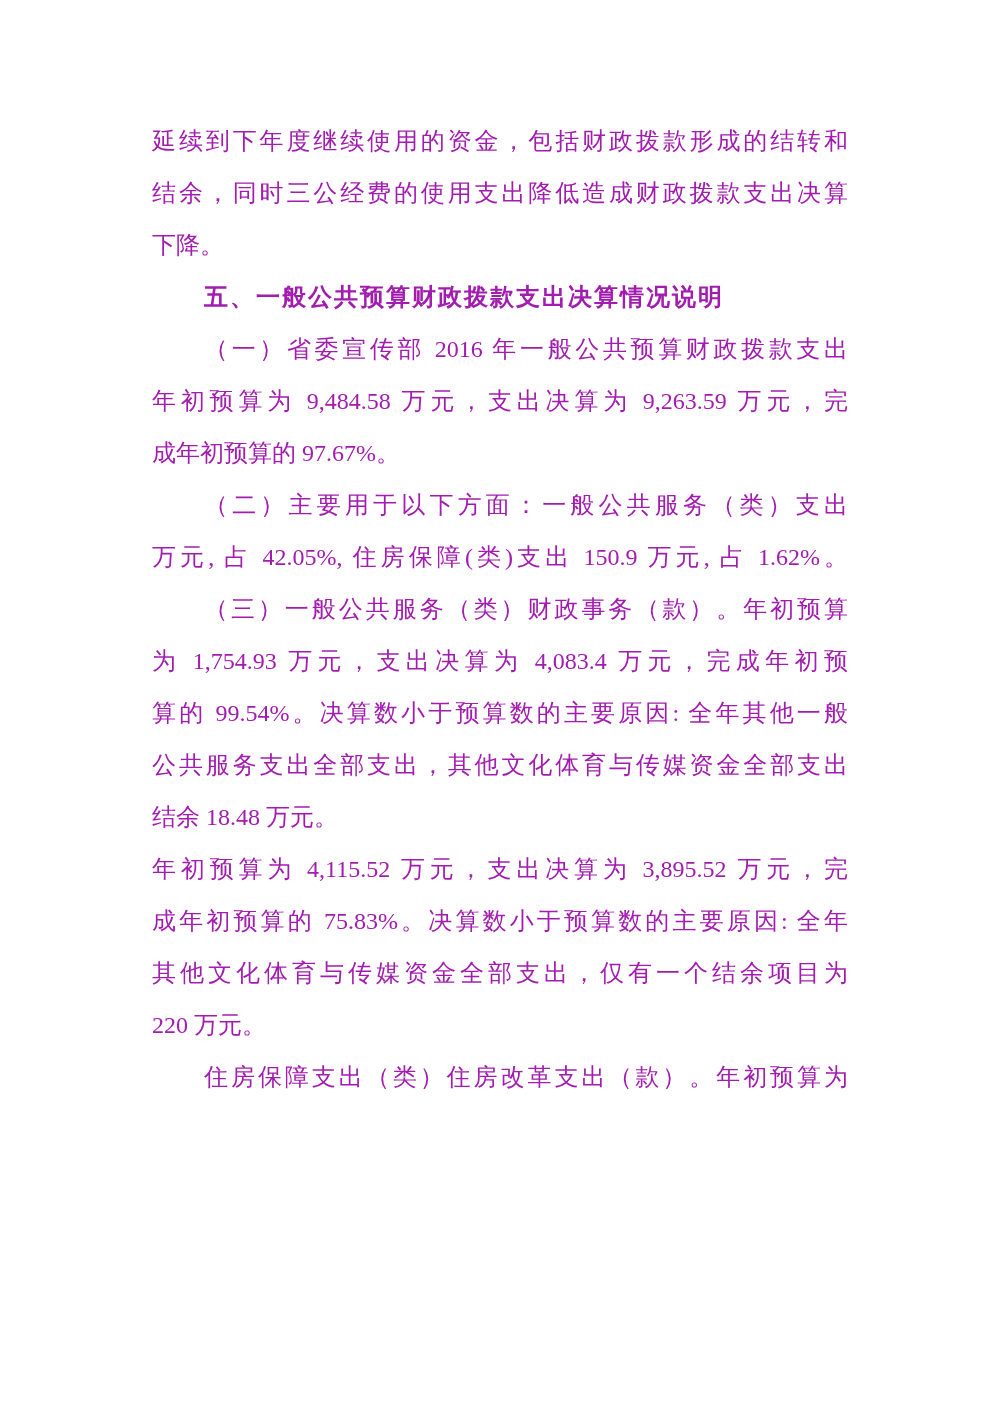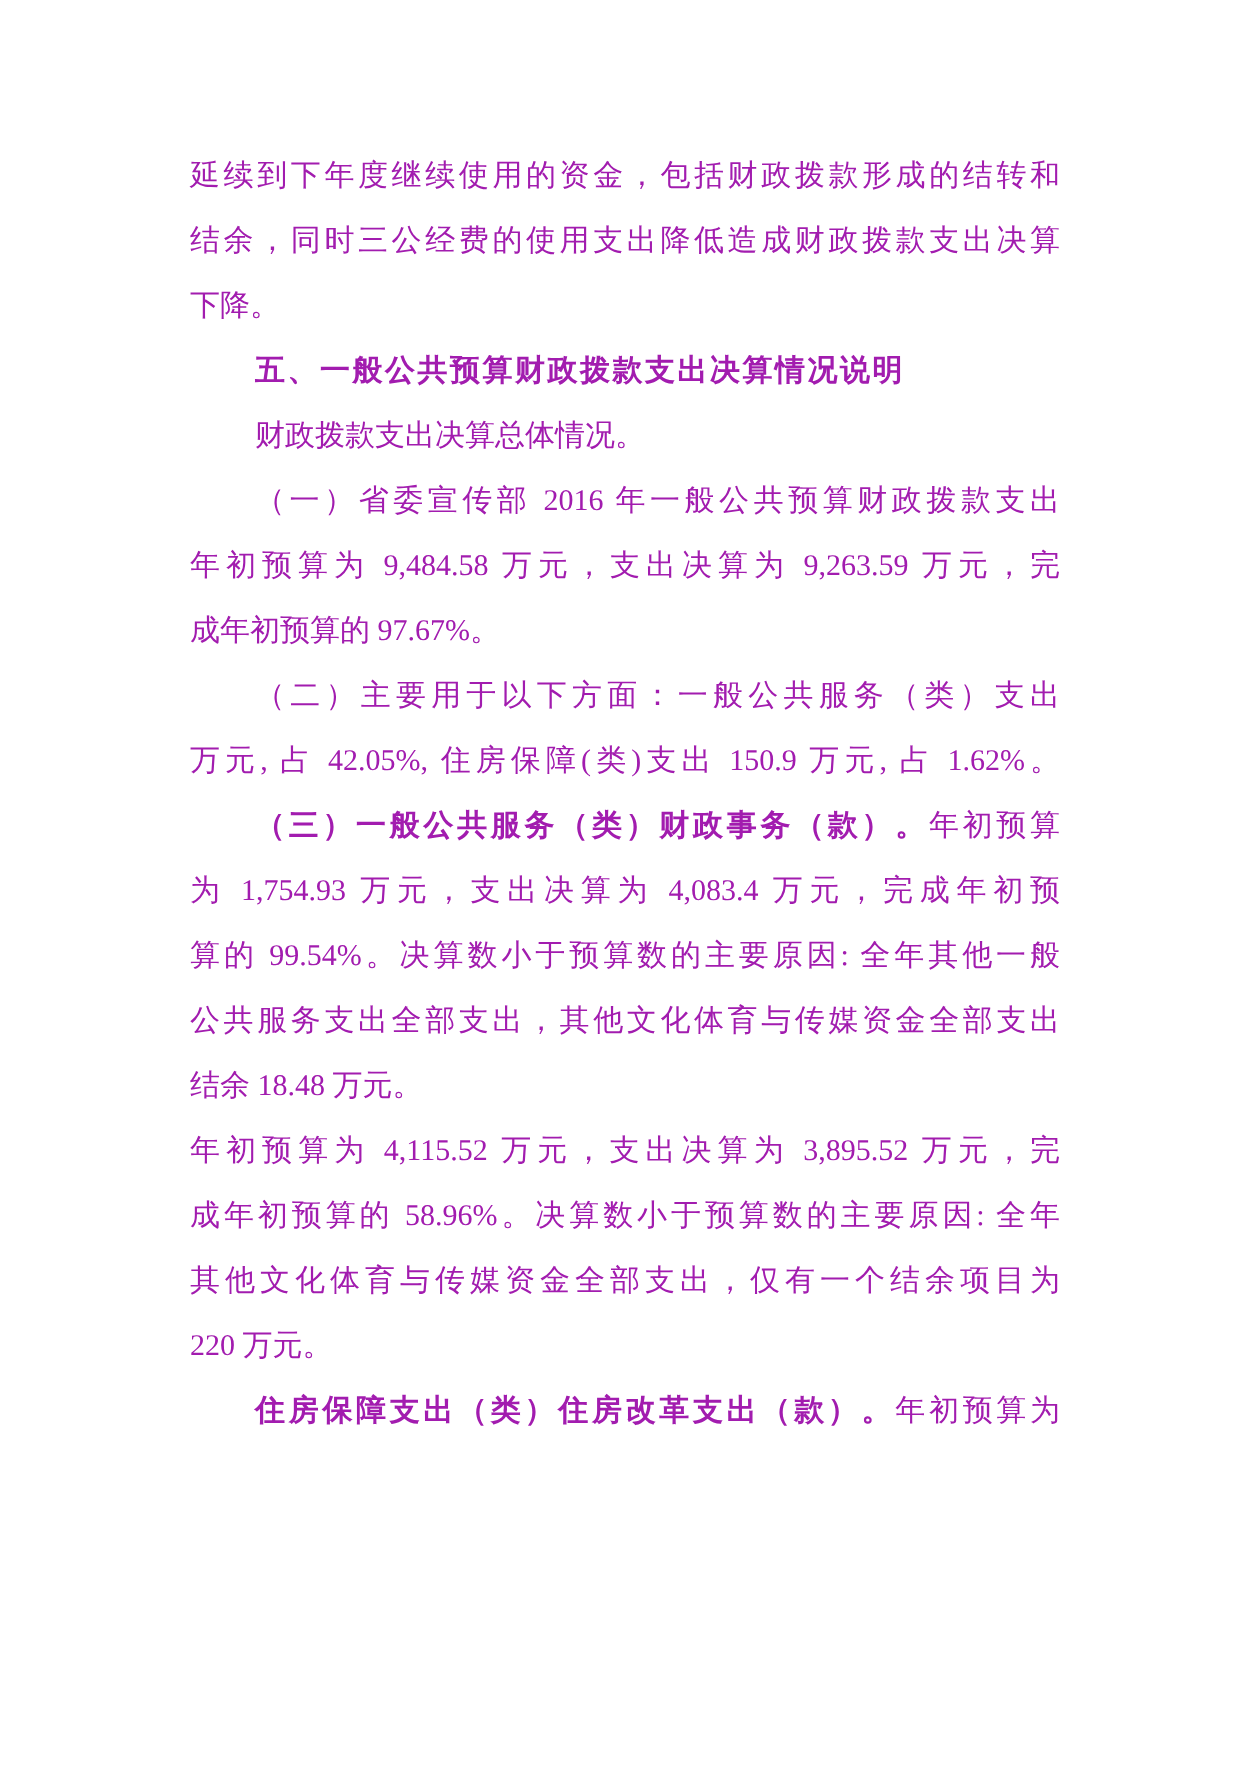--- a/index.html
+++ b/index.html
@@ -34,52 +34,51 @@
     text-indent: 52px;
   }
   .heading {
     font-family: "Liberation Sans", "DejaVu Sans", sans-serif;
     font-weight: bold;
     letter-spacing: 2px;
     text-align: right;
     text-align-last: left;
   }
   .bold {
-    font-weight: bold;
+    font-weight: normal;
     margin-top: 32px;
   }
 </style>
 </head>
 <body>
 
 <div class="page">
   <div class="text-block">
 
     <div class="line full">延续到下年度继续使用的资金，包括财政拨款形成的结转和</div>
     <div class="line full">结余，同时三公经费的使用支出降低造成财政拨款支出决算</div>
     <div class="line">下降。</div>
 
     <div class="line indent heading">五、一般公共预算财政拨款支出决算情况说明</div>
 
-    <div class="line indent">财政拨款支出决算总体情况。</div>
 
     <div class="line indent full">（一）省委宣传部 2016 年一般公共预算财政拨款支出</div>
     <div class="line full">年初预算为 9,484.58 万元，支出决算为 9,263.59 万元，完</div>
     <div class="line">成年初预算的 97.67%。</div>
 
     <div class="line indent full">（二）主要用于以下方面：一般公共服务（类）支出</div>
     <div class="line full">万元, 占 42.05%, 住房保障(类)支出 150.9 万元, 占 1.62%。</div>
 
     <div class="line indent full"><span class="bold">（三）一般公共服务（类）财政事务（款）。</span><span>年初预算</span></div>
     <div class="line full">为 1,754.93 万元，支出决算为 4,083.4 万元，完成年初预</div>
     <div class="line full">算的 99.54%。决算数小于预算数的主要原因: 全年其他一般</div>
     <div class="line full">公共服务支出全部支出，其他文化体育与传媒资金全部支出</div>
     <div class="line">结余 18.48 万元。</div>
 
     <div class="line full">年初预算为 4,115.52 万元，支出决算为 3,895.52 万元，完</div>
-    <div class="line full">成年初预算的 58.96%。决算数小于预算数的主要原因: 全年</div>
+    <div class="line full">成年初预算的 75.83%。决算数小于预算数的主要原因: 全年</div>
     <div class="line full">其他文化体育与传媒资金全部支出，仅有一个结余项目为</div>
     <div class="line">220 万元。</div>
 
     <div class="line indent full"><span class="bold">住房保障支出（类）住房改革支出（款）。</span><span>年初预算为</span></div>
 
   </div>
 </div>
 
 </body></html>

